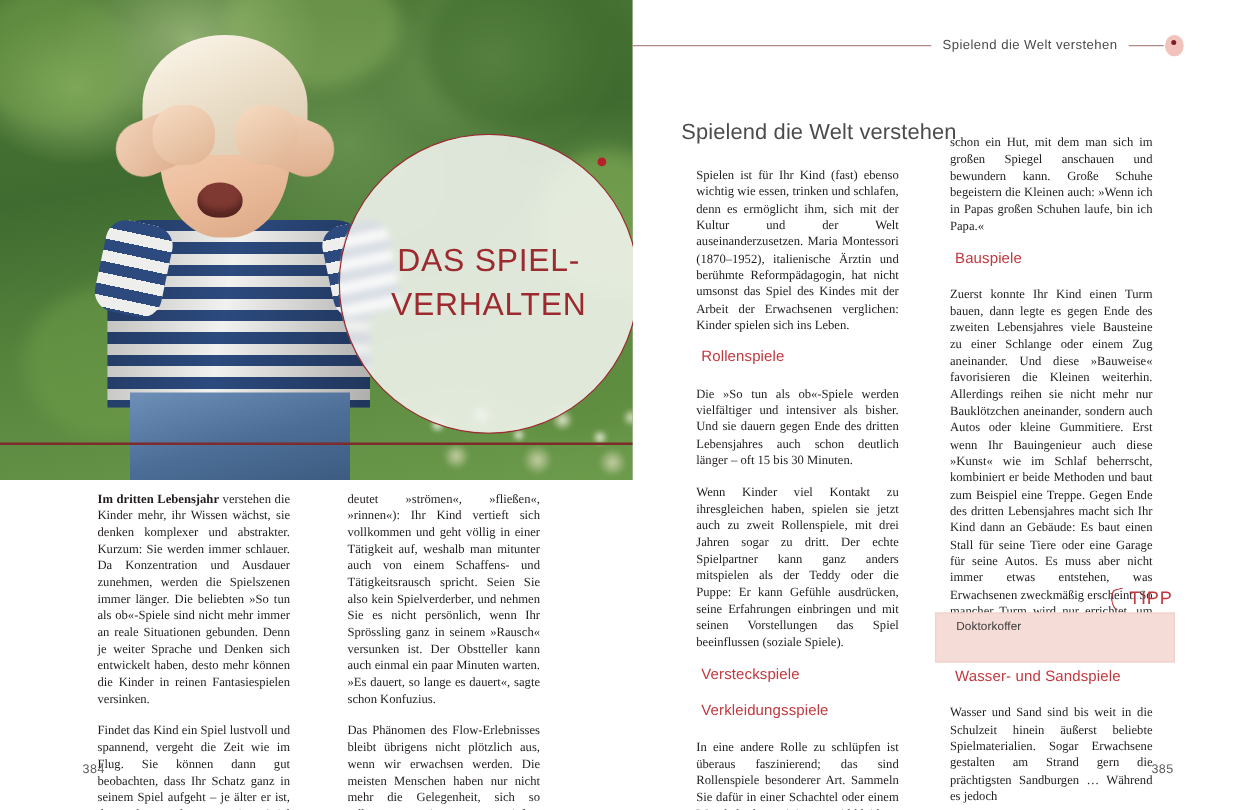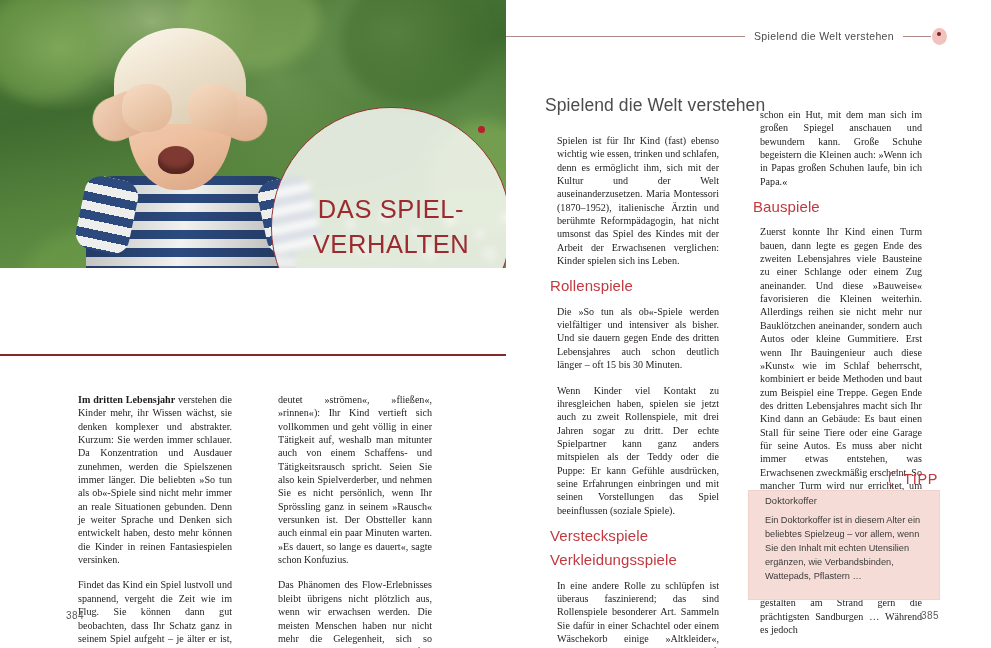--- a/index.html
+++ b/index.html
@@ -22,21 +22,21 @@
     inset: 0;
     background: #ffffff;
   }
 
   
   .photo {
     position: absolute;
     left: 0;
     top: 0;
     width: 506px;
-    height: 268px;
+    height: 384px;
     overflow: hidden;
     background: #5a7a3e;
   }
   .photo-bg {
     position: absolute;
     inset: 0;
     background:
       radial-gradient(ellipse 120px 90px at 12% 18%, rgba(150,185,110,.95), rgba(70,105,55,0) 70%),
       radial-gradient(ellipse 140px 110px at 78% 12%, rgba(120,160,90,.9), rgba(50,85,45,0) 72%),
       radial-gradient(ellipse 160px 120px at 93% 46%, rgba(95,140,72,.85), rgba(45,80,40,0) 75%),
@@ -287,24 +287,24 @@
   .col p { margin: 12px; }
   .col p + p { margin-top: 0px; }
 
   .col-1 { left: 66px;  top: 381px; width: 178px; }
   .col-2 { left: 266px; top: 381px; width: 178px; }
   .col-3 { left: 545px; top: 122px; width: 186px; }
   .col-4 { left: 748px; top: 96px;  width: 186px; }
 
   .section-title {
     font-family: "Liberation Sans", sans-serif;
-    font-size: 15px;
+    font-size: 12px;
     color: #c0393f;
     font-weight: 400;
-    margin: 5px;
+    margin: 16px;
     padding: 0;
     letter-spacing: .1px;
   }
   .mid-head {
     position: absolute;
     left: 545px;
     top: 95px;
     width: 200px;
     font-family: "Liberation Sans", sans-serif;
     font-size: 17.5px;
@@ -467,20 +467,19 @@
     <p>Wasser und Sand sind bis weit in die Schulzeit hinein äußerst beliebte Spielmaterialien. Sogar Erwachsene gestalten am Strand gern die prächtigsten Sandburgen … Während es jedoch</p>
   </div>
 
   <div class="tipp-wrap">
     <div class="tipp-label">
       <span class="tipp-hook"></span>
       <span>TIPP</span>
     </div>
     <div class="tipp-box">
       <p class="tipp-title">Doktorkoffer</p>
-      <p class="tipp-body">Ein Doktorkoffer ist in diesem Alter ein beliebtes Spielzeug – vor allem, wenn Sie den Inhalt mit echten Utensilien ergänzen, wie Verbandsbinden, Wattepads, Pflastern …</p>
     </div>
   </div>
 
   <div class="folio folio-left">384</div>
   <div class="folio folio-right">385</div>
 
 </div>
 
 </body></html>

